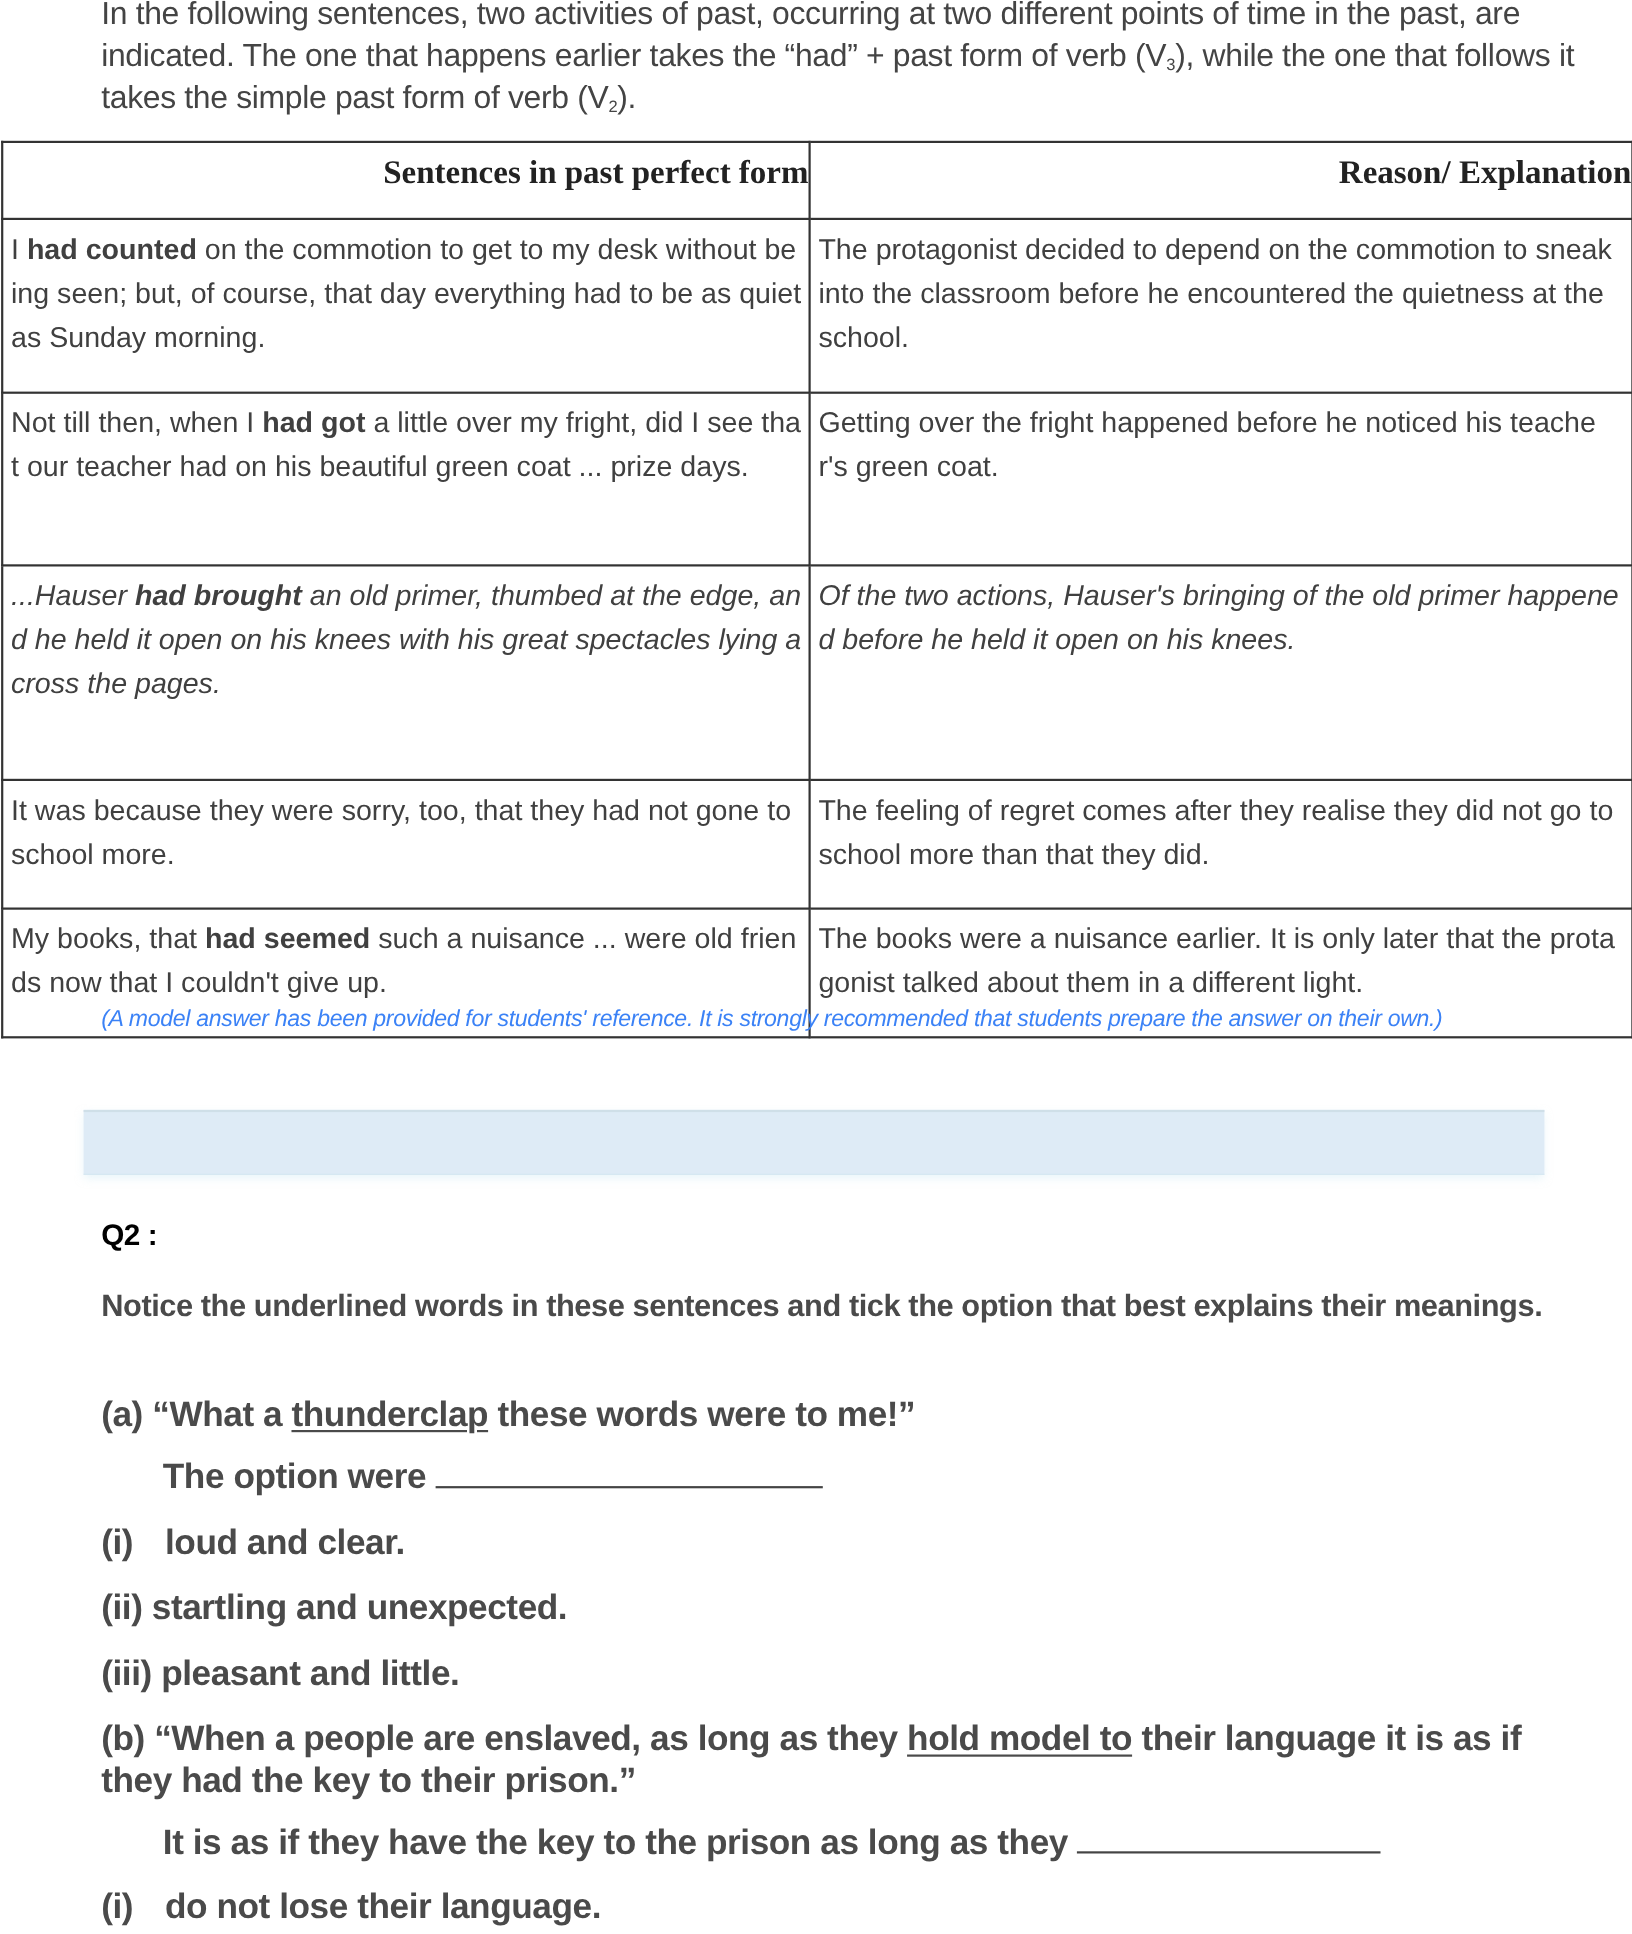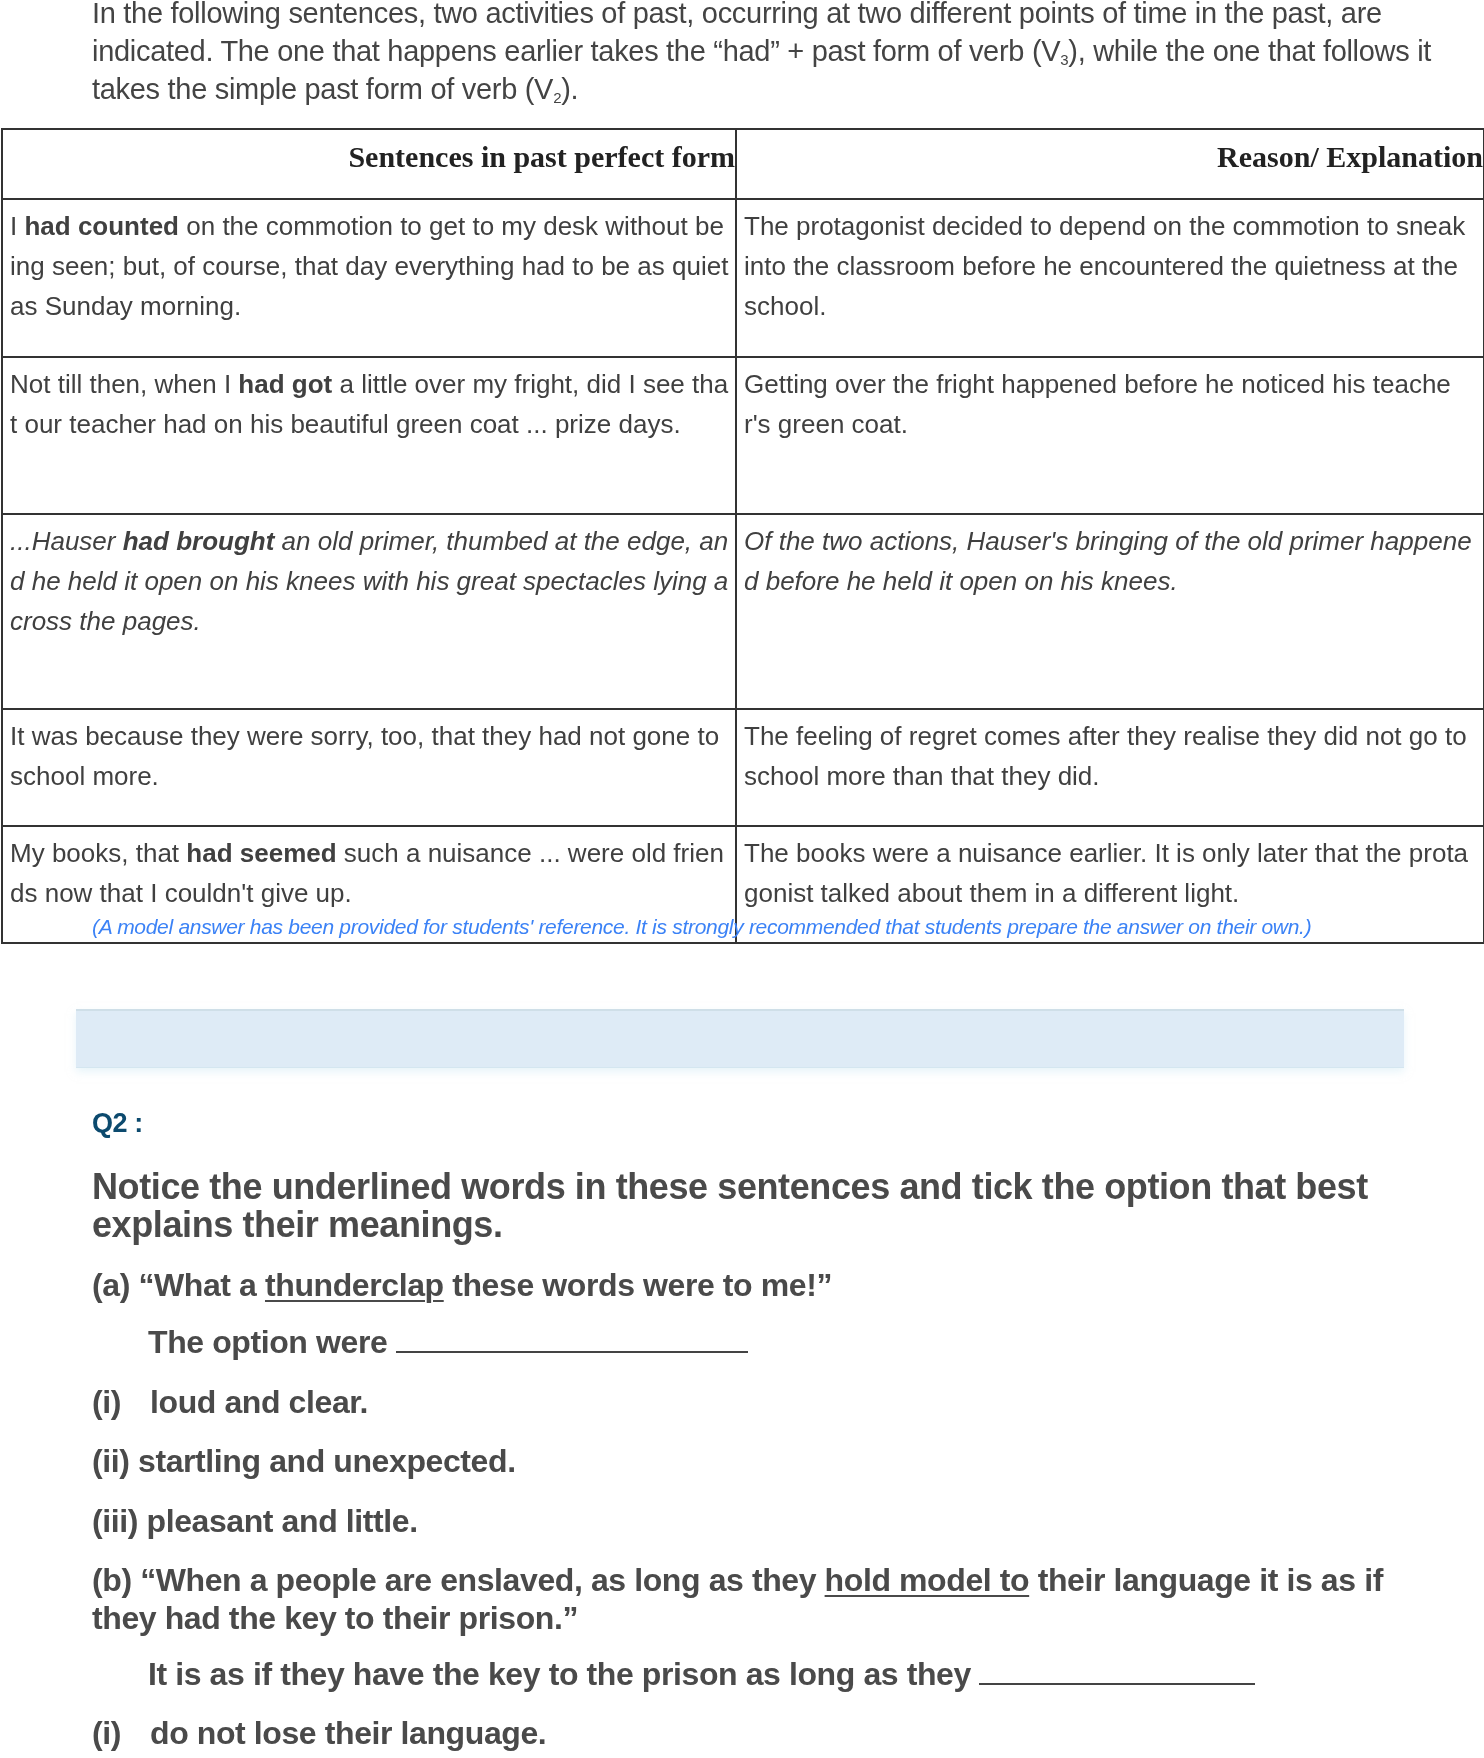--- a/index.html
+++ b/index.html
@@ -101,27 +101,27 @@
       font-family: "Liberation Sans", sans-serif;
       font-weight: bold;
       color: #4a4a4a;
       letter-spacing: -0.4px;
     }
     .q-label {
       left: 92px;
       top: 1108px;
       font-size: 27px;
       font-weight: bold;
-      color: #0c4a6e;
+      color: #000000;
     }
     .q-text {
       left: 92px;
       top: 1168px;
       width: 1330px;
-      font-size: 36px;
+      font-size: 28px;
       line-height: 38px;
     }
     .line { font-size: 32px; line-height: 38px; }
     .u { text-decoration: underline; text-underline-offset: 4px; text-decoration-thickness: 2px; }
     .blank {
       display: inline-block;
       border-bottom: 2px solid #444444;
       height: 28px;
       vertical-align: baseline;
     }

